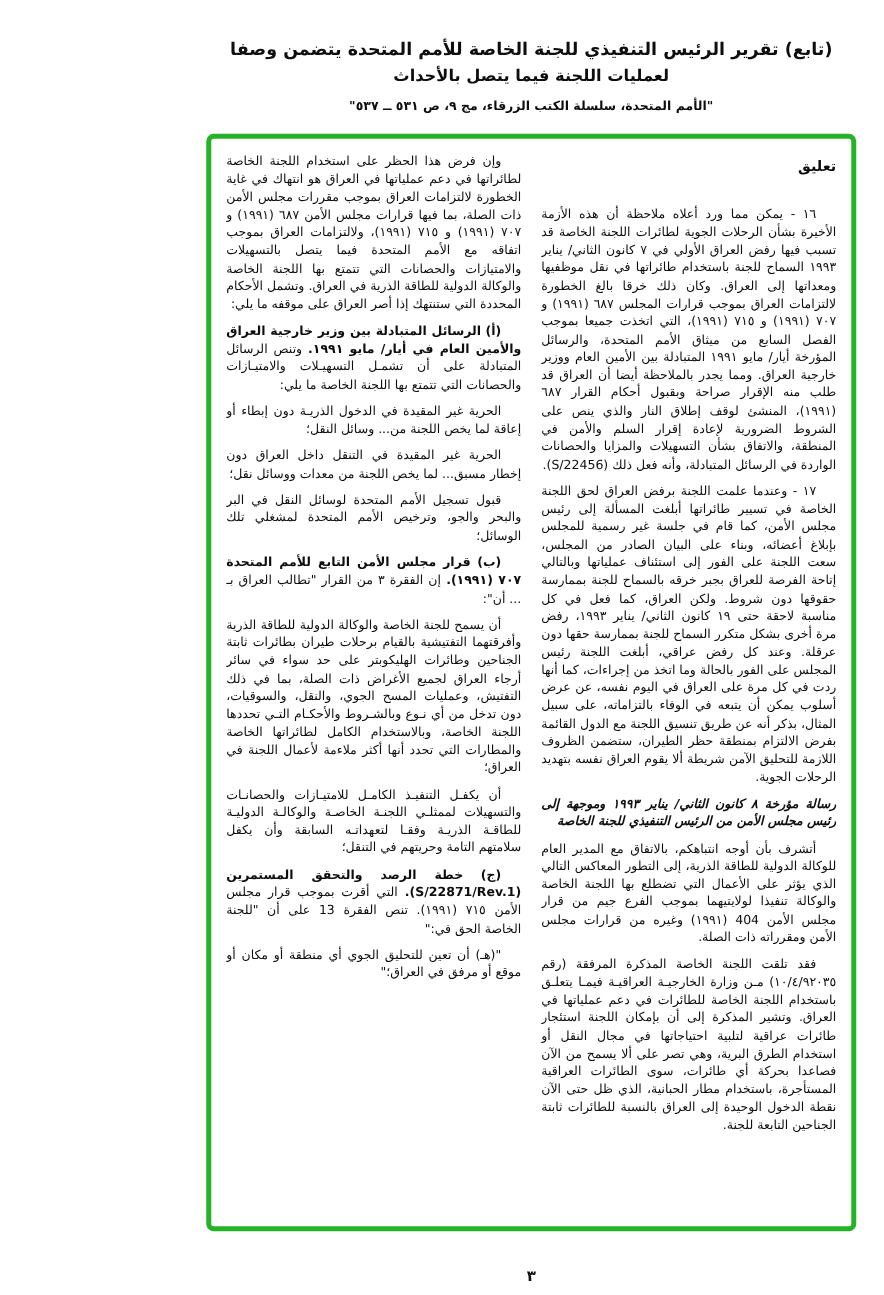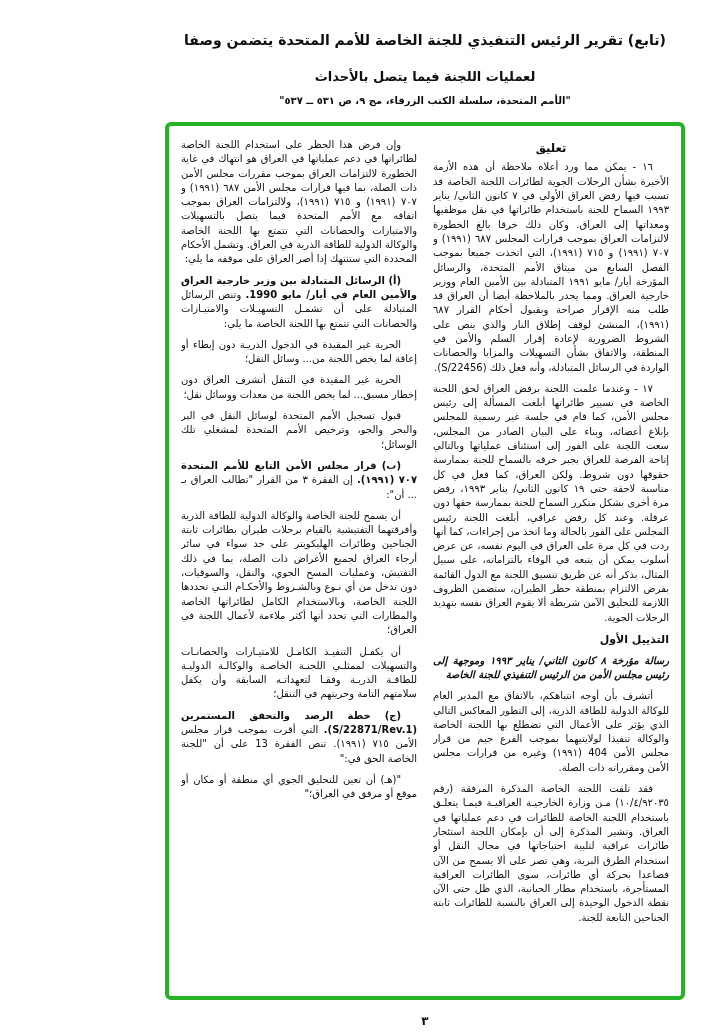--- a/index.html
+++ b/index.html
@@ -12,21 +12,21 @@
     overflow: hidden;
   }
   .page {
     position: relative;
     width: 564px; height: 1036px;
     box-sizing: border-box;
     padding: 30px 22px 0;
   }
   .doc-header { text-align: center; }
   .hl1 { font-size: 14px; font-weight: bold; line-height: 1.5; }
-  .hl2 { font-size: 13px; font-weight: bold; margin-top: 18px; }
+  .hl2 { font-size: 13px; font-weight: bold; margin-top: 3px; }
   .hsrc { font-size: 10px; font-weight: bold; margin-top: 11px; letter-spacing: .2px; }
   .frame {
     margin-top: 16px;
     border: 4px solid #24b324;
     border-radius: 6px;
     height: 878px;
     box-sizing: border-box;
     padding: 12px 12px 8px;
     display: flex;
     gap: 16px;
@@ -35,21 +35,21 @@
   }
   .col {
     flex: 1 1 0;
     font-size: 10px;
     line-height: 1.43;
     text-align: justify;
     overflow: hidden;
   }
   .col p { margin: 0 0 7px; text-indent: 16px; }
   .col p.noindent { text-indent: 0; }
-  .heading-center { font-weight: bold; font-size: 11.5px; text-align: center; margin: 2px 0 4px; }
+  .heading-center { font-weight: bold; font-size: 11.5px; text-align: right; margin: 2px 0 24px; }
   .heading-right { font-weight: bold; font-size: 11px; margin: 6px 0 6px; }
   .appendix-title { font-weight: bold; font-style: italic; }
   .bullet { margin-right: 12px; }
   .sub { margin-right: 4px; }
   .b { font-weight: bold; }
   .page-number {
     position: absolute;
     left: 0; right: 0; bottom: 8px;
     text-align: center;
     font-size: 12px; font-weight: bold;
@@ -65,33 +65,32 @@
     <div class="hl2">لعمليات اللجنة فيما يتصل بالأحداث</div>
     <div class="hsrc">"الأمم المتحدة، سلسلة الكتب الزرقاء، مج ٩، ص ٥٣١ ــ ٥٣٧"</div>
   </header>
 
   <div class="frame">
 
     <section class="col">
       <div class="heading-center">تعليق</div>
       <p>١٦ - يمكن مما ورد أعلاه ملاحظة أن هذه الأزمة الأخيرة بشأن الرحلات الجوية لطائرات اللجنة الخاصة قد تسبب فيها رفض العراق الأولي في ٧ كانون الثاني/ يناير ١٩٩٣ السماح للجنة باستخدام طائراتها في نقل موظفيها ومعداتها إلى العراق. وكان ذلك خرقا بالغ الخطورة لالتزامات العراق بموجب قرارات المجلس ٦٨٧ (١٩٩١) و ٧٠٧ (١٩٩١) و ٧١٥ (١٩٩١)، التي اتخذت جميعا بموجب الفصل السابع من ميثاق الأمم المتحدة، والرسائل المؤرخة أيار/ مايو ١٩٩١ المتبادلة بين الأمين العام ووزير خارجية العراق. ومما يجدر بالملاحظة أيضا أن العراق قد طلب منه الإقرار صراحة وبقبول أحكام القرار ٦٨٧ (١٩٩١)، المنشئ لوقف إطلاق النار والذي ينص على الشروط الضرورية لإعادة إقرار السلم والأمن في المنطقة، والاتفاق بشأن التسهيلات والمزايا والحصانات الواردة في الرسائل المتبادلة، وأنه فعل ذلك (S/22456).</p>
       <p>١٧ - وعندما علمت اللجنة برفض العراق لحق اللجنة الخاصة في تسيير طائراتها أبلغت المسألة إلى رئيس مجلس الأمن، كما قام في جلسة غير رسمية للمجلس بإبلاغ أعضائه، وبناء على البيان الصادر من المجلس، سعت اللجنة على الفور إلى استئناف عملياتها وبالتالي إتاحة الفرصة للعراق بجبر خرقه بالسماح للجنة بممارسة حقوقها دون شروط. ولكن العراق، كما فعل في كل مناسبة لاحقة حتى ١٩ كانون الثاني/ يناير ١٩٩٣، رفض مرة أخرى بشكل متكرر السماح للجنة بممارسة حقها دون عرقلة. وعند كل رفض عراقي، أبلغت اللجنة رئيس المجلس على الفور بالحالة وما اتخذ من إجراءات، كما أنها ردت في كل مرة على العراق في اليوم نفسه، عن عرض أسلوب يمكن أن يتبعه في الوفاء بالتزاماته، على سبيل المثال، بذكر أنه عن طريق تنسيق اللجنة مع الدول القائمة بفرض الالتزام بمنطقة حظر الطيران، ستضمن الظروف اللازمة للتحليق الآمن شريطة ألا يقوم العراق نفسه بتهديد الرحلات الجوية.</p>
-      <div class="heading-right">التذييل الأول</div>
       <p class="appendix-title noindent">رسالة مؤرخة ٨ كانون الثاني/ يناير ١٩٩٣ وموجهة إلى رئيس مجلس الأمن من الرئيس التنفيذي للجنة الخاصة</p>
       <p>أتشرف بأن أوجه انتباهكم، بالاتفاق مع المدير العام للوكالة الدولية للطاقة الذرية، إلى التطور المعاكس التالي الذي يؤثر على الأعمال التي تضطلع بها اللجنة الخاصة والوكالة تنفيذا لولايتيهما بموجب الفرع جيم من قرار مجلس الأمن 404 (١٩٩١) وغيره من قرارات مجلس الأمن ومقرراته ذات الصلة.</p>
       <p>فقد تلقت اللجنة الخاصة المذكرة المرفقة (رقم ١٠/٤/٩٢٠٣٥) مـن وزارة الخارجيـة العراقيـة فيمـا يتعلـق باستخدام اللجنة الخاصة للطائرات في دعم عملياتها في العراق. وتشير المذكرة إلى أن بإمكان اللجنة استئجار طائرات عراقية لتلبية احتياجاتها في مجال النقل أو استخدام الطرق البرية، وهي تصر على ألا يسمح من الآن فصاعدا بحركة أي طائرات، سوى الطائرات العراقية المستأجرة، باستخدام مطار الحبانية، الذي ظل حتى الآن نقطة الدخول الوحيدة إلى العراق بالنسبة للطائرات ثابتة الجناحين التابعة للجنة.</p>
     </section>
 
     <section class="col">
       <p>وإن فرض هذا الحظر على استخدام اللجنة الخاصة لطائراتها في دعم عملياتها في العراق هو انتهاك في غاية الخطورة لالتزامات العراق بموجب مقررات مجلس الأمن ذات الصلة، بما فيها قرارات مجلس الأمن ٦٨٧ (١٩٩١) و ٧٠٧ (١٩٩١) و ٧١٥ (١٩٩١)، ولالتزامات العراق بموجب اتفاقه مع الأمم المتحدة فيما يتصل بالتسهيلات والامتيازات والحصانات التي تتمتع بها اللجنة الخاصة والوكالة الدولية للطاقة الذرية في العراق. وتشمل الأحكام المحددة التي ستنتهك إذا أصر العراق على موقفه ما يلي:</p>
 
-      <p><span class="b">(أ)</span> <span class="b">الرسائل المتبادلة بين وزير خارجية العراق والأمين العام في أيار/ مايو 1990.</span> <span>وتنص الرسائل المتبادلة على أن تشمـل التسهيـلات والامتيـازات والحصانات التي تتمتع بها اللجنة الخاصة ما يلي:</span></p>
+      <p><span class="b">(أ)</span> <span class="b">الرسائل المتبادلة بين وزير خارجية العراق والأمين العام في أيار/ مايو ١٩٩١.</span> <span>وتنص الرسائل المتبادلة على أن تشمـل التسهيـلات والامتيـازات والحصانات التي تتمتع بها اللجنة الخاصة ما يلي:</span></p>
 
       <p class="bullet">الحرية غير المقيدة في الدخول الذريـة دون إبطاء أو إعاقة لما يخص اللجنة من... وسائل النقل؛</p>
-      <p class="bullet">الحرية غير المقيدة في التنقل أتشرف العراق دون إخطار مسبق... لما يخص اللجنة من معدات ووسائل نقل؛</p>
+      <p class="bullet">الحرية غير المقيدة في التنقل داخل العراق دون إخطار مسبق... لما يخص اللجنة من معدات ووسائل نقل؛</p>
       <p class="bullet">قبول تسجيل الأمم المتحدة لوسائل النقل في البر والبحر والجو، وترخيص الأمم المتحدة لمشغلي تلك الوسائل؛</p>
 
       <p><span class="b">(ب)</span> <span class="b">قرار مجلس الأمن التابع للأمم المتحدة ٧٠٧ (١٩٩١).</span> <span>إن الفقرة ٣ من القرار "تطالب العراق بـ ... أن":</span></p>
 
       <p class="sub">أن يسمح للجنة الخاصة والوكالة الدولية للطاقة الذرية وأفرقتهما التفتيشية بالقيام برحلات طيران بطائرات ثابتة الجناحين وطائرات الهليكوبتر على حد سواء في سائر أرجاء العراق لجميع الأغراض ذات الصلة، بما في ذلك التفتيش، وعمليات المسح الجوي، والنقل، والسوقيات، دون تدخل من أي نـوع وبالشـروط والأحكـام التـي تحددها اللجنة الخاصة، وبالاستخدام الكامل لطائراتها الخاصة والمطارات التي تحدد أنها أكثر ملاءمة لأعمال اللجنة في العراق؛</p>
       <p class="sub">أن يكفـل التنفيـذ الكامـل للامتيـازات والحصانـات والتسهيلات لممثلـي اللجنـة الخاصـة والوكالـة الدوليـة للطاقـة الذريـة وفقـا لتعهداتـه السابقة وأن يكفل سلامتهم التامة وحريتهم في التنقل؛</p>
 
       <p><span class="b">(ج)</span> <span class="b">خطة الرصد والتحقق المستمرين (S/22871/Rev.1).</span> <span>التي أقرت بموجب قرار مجلس الأمن ٧١٥ (١٩٩١). تنص الفقرة 13 على أن "للجنة الخاصة الحق في:"</span></p>
 
       <p>"(هـ) أن تعين للتحليق الجوي أي منطقة أو مكان أو موقع أو مرفق في العراق؛"</p>

